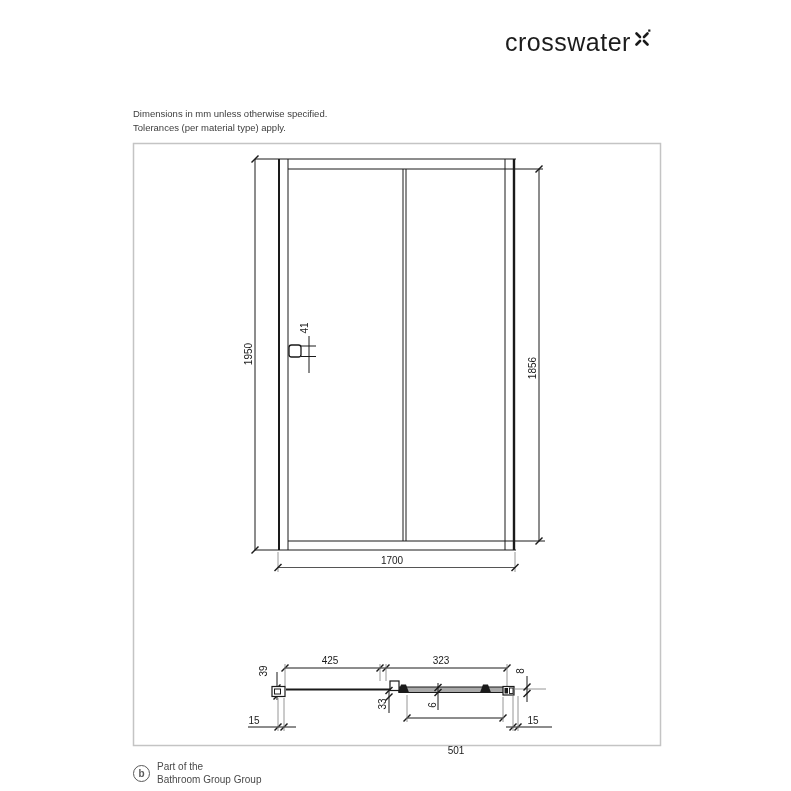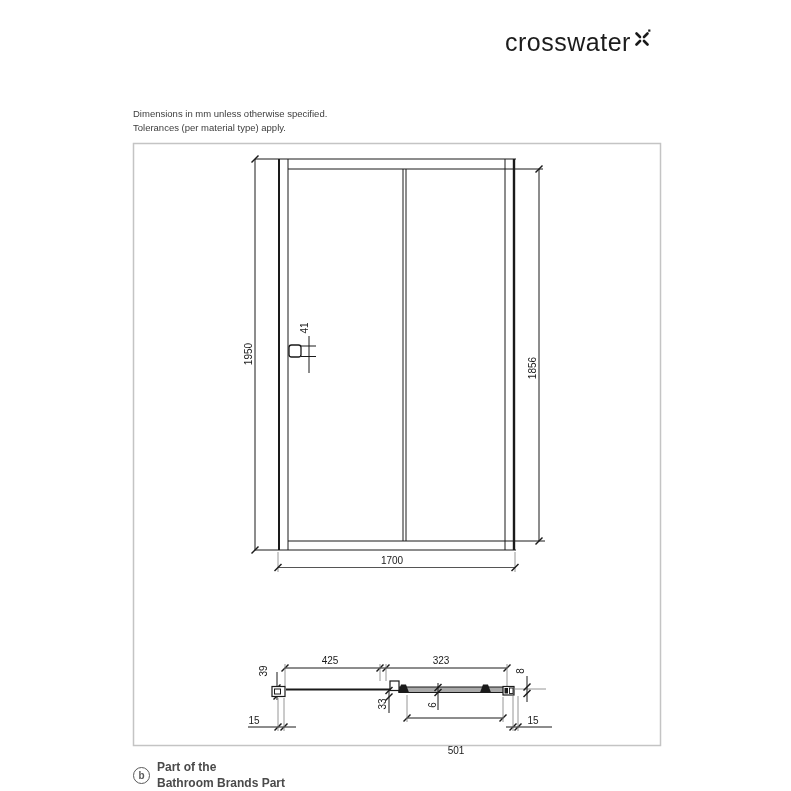--- a/index.html
+++ b/index.html
@@ -17,21 +17,21 @@
   svg.draw{position:absolute;left:0;top:0;}
   
   .dim{position:absolute;font-size:10px;color:#1a1a1a;white-space:nowrap;
        transform:translate(-50%,-50%);line-height:1;background:transparent;}
   .dim.v{transform:translate(-50%,-50%) rotate(-90deg);}
   
   .footer{position:absolute;left:133px;top:760px;display:flex;align-items:center;gap:7px;}
   .bb-circle{width:17px;height:17px;border:1.6px solid #5a5a5a;border-radius:50%;
              display:flex;align-items:center;justify-content:center;
              font-size:10px;font-weight:700;color:#5a5a5a;box-sizing:border-box;}
-  .footer-text{font-size:12px;color:#4a4a4a;line-height:1.3;font-weight:bold;}
+  .footer-text{font-size:10px;color:#4a4a4a;line-height:1.3;}
 </style>
 </head>
 <body>
 
 <div id="page">
 
   <div class="brand">
     <span class="brand-text">crosswater</span>
     <span class="brand-mark">
       <svg width="18" height="18" viewBox="0 0 18 18">
@@ -166,17 +166,17 @@
   <span class="dim v" style="left:383px;top:704px;">33</span>
   <span class="dim v" style="left:433px;top:705px;">6</span>
   <span class="dim" style="left:456px;top:711px;margin-top:40px;">501</span>
   <span class="dim" style="left:254px;top:721px;">15</span>
   <span class="dim" style="left:533px;top:721px;">15</span>
 
   <div class="footer">
     <span class="bb-circle">b</span>
     <span class="footer-text">
       <span>Part of the</span><br>
-      <span>Bathroom Brands Part</span>
+      <span>Bathroom Group Group</span>
     </span>
   </div>
 
 </div>
 
 </body></html>

